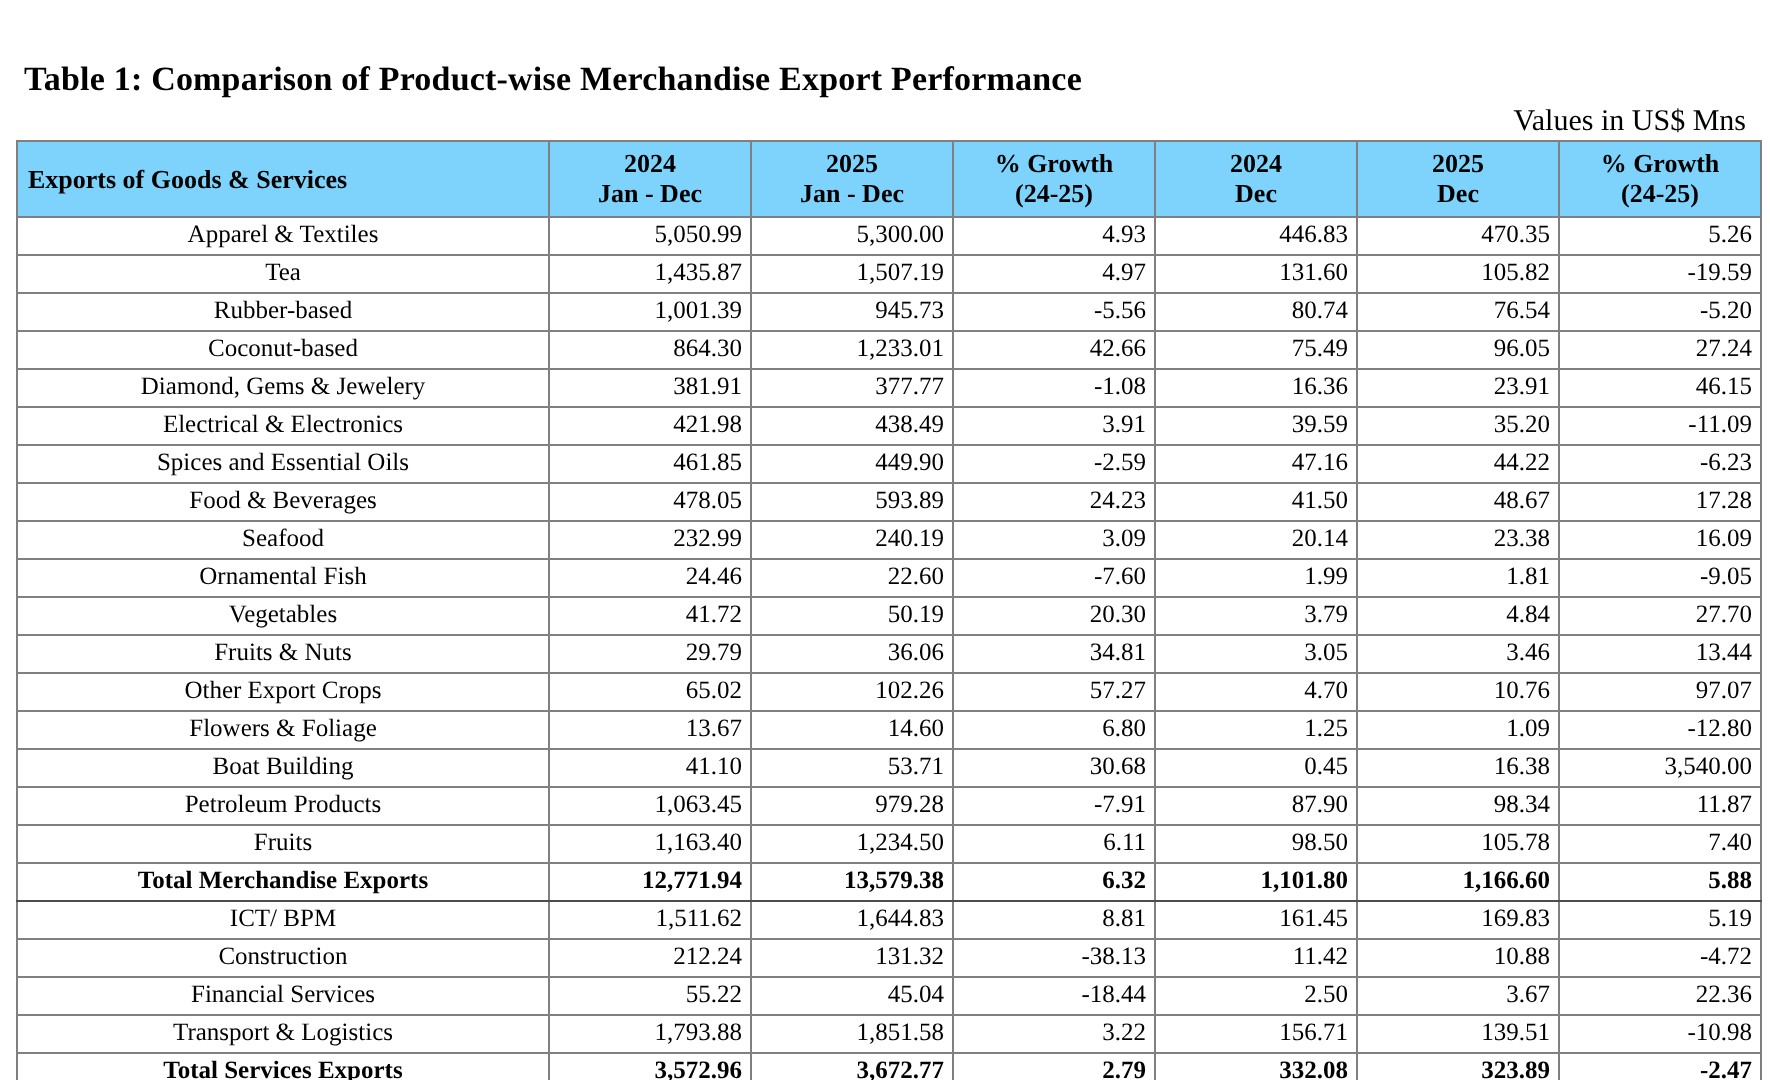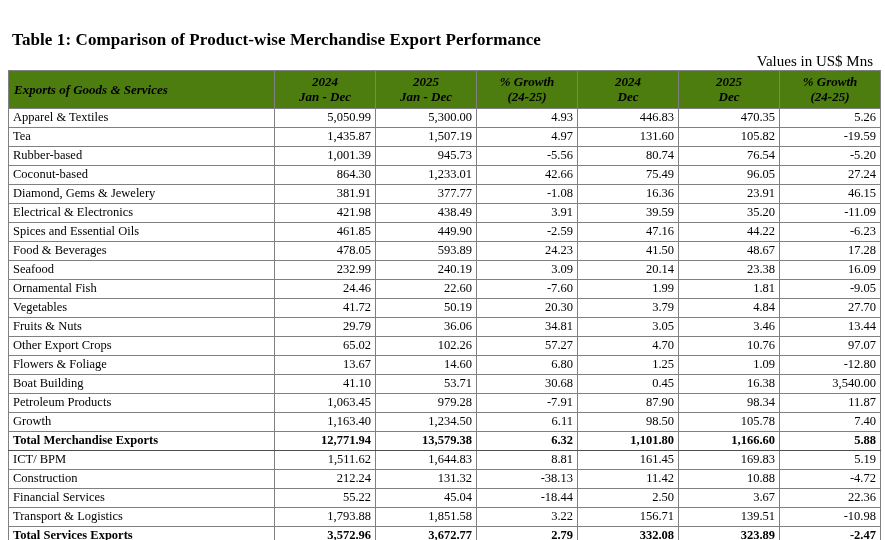--- a/index.html
+++ b/index.html
@@ -56,45 +56,44 @@
     line-height: 15px;
     vertical-align: middle;
     white-space: nowrap;
     overflow: hidden;
   }
   
   table.export-table {
     border: 1.6px solid #4d4d4d;
   }
   thead th {
-    background: #4d7c0f;
+    background: #7dd3fc;
     font-weight: bold;
     text-align: center;
     font-size: 13px;
     line-height: 16px;
     border: 1px solid #808080;
     border-top: 1.6px solid #4d4d4d;
     border-bottom: 1.6px solid #4d4d4d;
     padding: 3px 4px 4px 4px;
     height: 34px;
-    font-style: italic;
   }
   thead th.head-label {
     text-align: left;
     padding-left: 5px;
     font-size: 13px;
   }
   thead th .hline1 { display: block; }
   thead th .hline2 { display: block; }
 
   
   .sep-left  { border-left: 1.6px solid #4d4d4d !important; }
 
   td.label {
-    text-align: left;
+    text-align: center;
     padding-left: 6px;
   }
   td.num {
     text-align: right;
     padding-right: 5px;
   }
   tr.total td {
     font-weight: bold;
     border-top: 1.4px solid #4d4d4d;
     border-bottom: 1.4px solid #4d4d4d;
@@ -296,21 +295,21 @@
         <tr>
           <td class="label">Petroleum Products</td>
           <td class="num">1,063.45</td>
           <td class="num">979.28</td>
           <td class="num">-7.91</td>
           <td class="num sep-left">87.90</td>
           <td class="num">98.34</td>
           <td class="num">11.87</td>
         </tr>
         <tr>
-          <td class="label">Growth</td>
+          <td class="label">Fruits</td>
           <td class="num">1,163.40</td>
           <td class="num">1,234.50</td>
           <td class="num">6.11</td>
           <td class="num sep-left">98.50</td>
           <td class="num">105.78</td>
           <td class="num">7.40</td>
         </tr>
         <tr class="total">
           <td class="label">Total Merchandise Exports</td>
           <td class="num">12,771.94</td>

